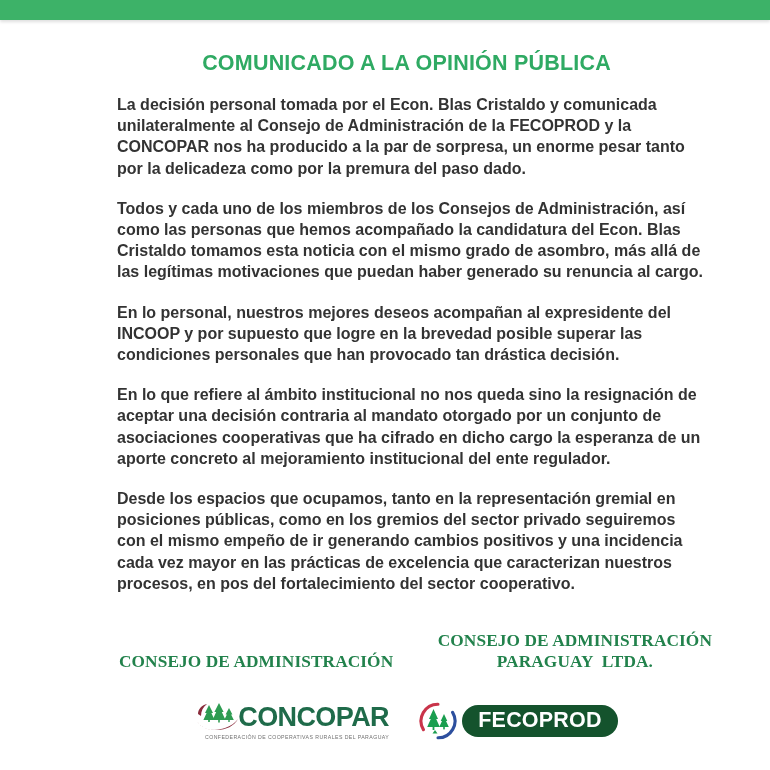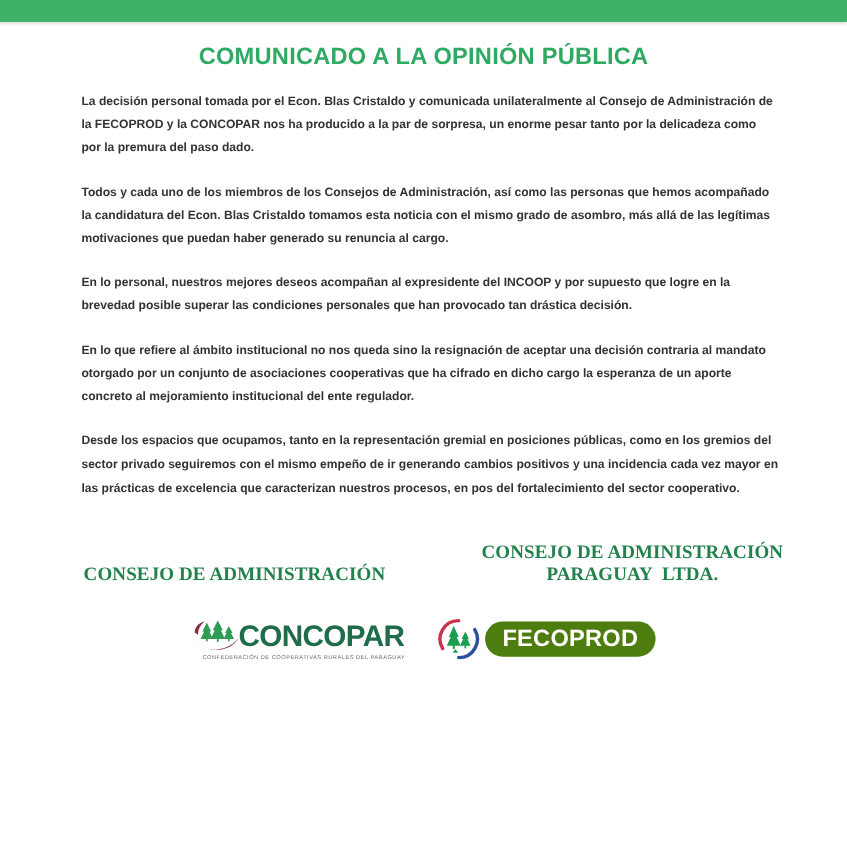--- a/index.html
+++ b/index.html
@@ -22,25 +22,26 @@
     width: 770px;
     height: 20px;
     background: #3db268;
     box-shadow: 0 2px 3px rgba(0,0,0,0.13);
     z-index: 5;
   }
 
   
   #sheet {
     position: absolute;
-    top: 8px; left: 0;
+    top: 20px; left: 0;
     width: 770px;
     height: 740px;
     background: #ffffff;
     box-sizing: border-box;
+    padding-left: 43px;
   }
 
   
   #title {
     text-align: center;
     color: #2faa63;
     font-size: 21.5px;
     font-weight: bold;
     letter-spacing: 0.2px;
     margin: 0;
@@ -49,21 +50,21 @@
   }
 
   
   #body-copy {
     margin: 0;
     padding: 0 62px 0 74px;
     padding-top: 18px;
   }
   .para {
     color: #333333;
-    font-size: 11px;
+    font-size: 16px;
     font-weight: bold;
     line-height: 21.2px;
     margin: 0 0 19px 0;
     text-align: left;
     font-family: "Liberation Sans", sans-serif;
   }
   .para:last-child { margin-bottom: 0; }
 
   
   #signatures {
@@ -83,21 +84,21 @@
     line-height: 20.5px;
     letter-spacing: 0.1px;
   }
   .sig-block .sig-line { display: block; white-space: pre; }
   #sig-concopar { margin-left: 14px; }
   #sig-fecoprod { margin-right: 6px; }
 
   
   #logo-row {
     display: flex;
-    align-items: flex-start;
+    align-items: center;
     justify-content: center;
     gap: 27px;
     margin-top: 29px;
   }
 
   
   #logo-concopar {
     display: flex;
     flex-direction: column;
     align-items: flex-start;
@@ -131,21 +132,21 @@
 
   
   #logo-fecoprod {
     display: flex;
     align-items: center;
     height: 38px;
   }
   #fecoprod-mark { width: 40px; height: 40px; flex: 0 0 auto; }
   #fecoprod-pill {
     margin-left: 4px;
-    background: #4d7c0f;
+    background: #14532d;
     border-radius: 17px;
     padding: 4px 16px 5px 16px;
     color: #ffffff;
     font-size: 21.5px;
     font-weight: bold;
     letter-spacing: 0.2px;
     line-height: 23px;
     font-family: "Liberation Sans", sans-serif;
   }
 </style>

